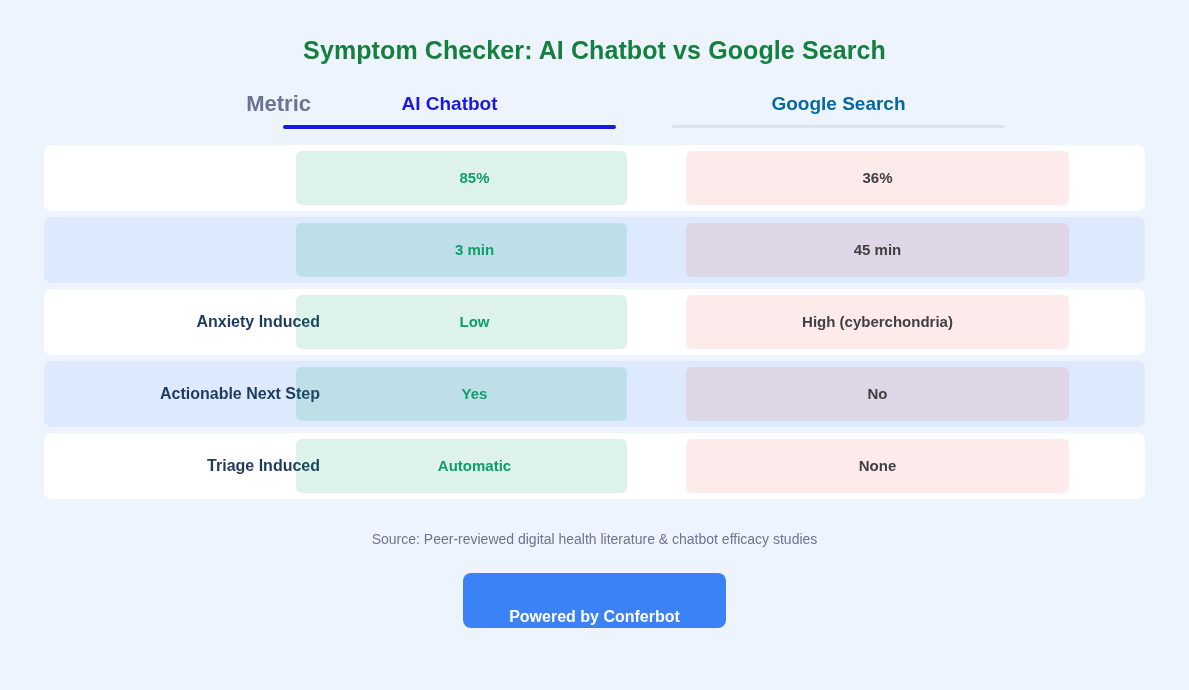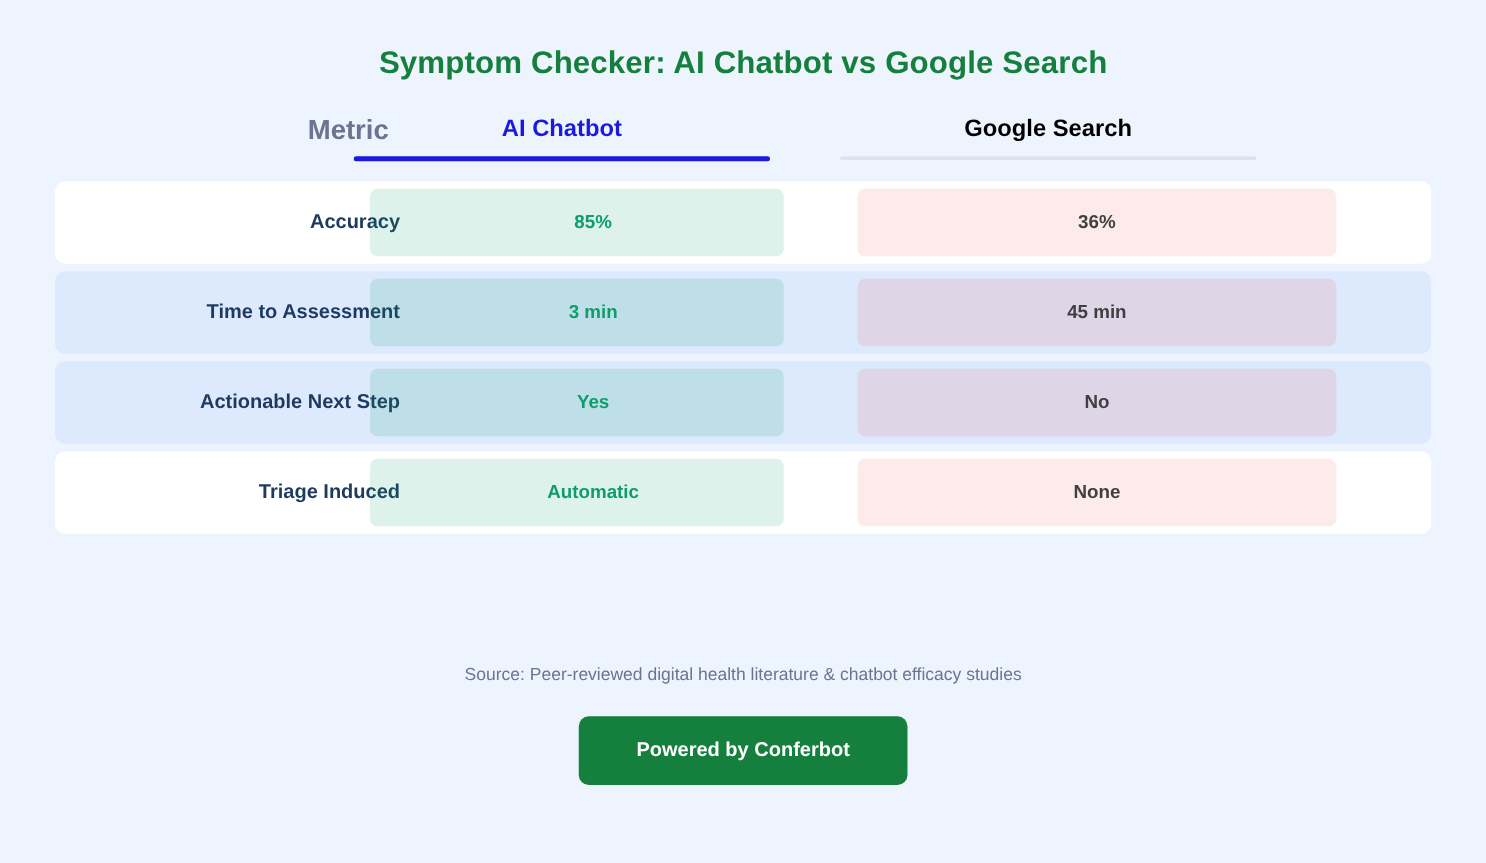--- a/index.html
+++ b/index.html
@@ -75,21 +75,21 @@
   }
   .col-head-chatbot .ch-label { color: #1a19e0; }
   .col-head-chatbot .ch-rule {
     height: 4px;
     background: #1a19e0;
   }
   .col-head-google {
     left: 628px;
     width: 333px;
   }
-  .col-head-google .ch-label { color: #000000; }
+  .col-head-google .ch-label { color: #0369a1; }
   .col-head-google .ch-rule {
     height: 3px;
     background: #dde3ec;
   }
 
   
   .table {
     position: absolute;
     left: 44px;
     top: 145px;
@@ -159,25 +159,25 @@
   }
   .cta-wrap {
     position: absolute;
     left: 0;
     top: 573px;
     width: 1189px;
     text-align: center;
   }
   .cta {
     display: inline-block;
-    background: #15803d;
+    background: #3b82f6;
     color: #ffffff;
     font-size: 16px;
     font-weight: bold;
-    padding: 0 46px;
+    padding: 16px 46px;
     height: 55px;
     line-height: 55px;
     border-radius: 8px;
     border: none;
     font-family: "Liberation Sans", sans-serif;
     cursor: pointer;
   }
 </style>
 </head>
 <body>
@@ -196,31 +196,34 @@
 
     <div class="col-head col-head-google">
       <span class="ch-label">Google Search</span>
       <span class="ch-rule"></span>
     </div>
   </div>
 
   <div class="table">
 
     <div class="row">
-      <div class="row-label">Accuracy</div>
       <div class="cell cell-a good">85%</div>
       <div class="cell cell-b bad">36%</div>
     </div>
 
     <div class="row alt">
-      <div class="row-label">Time to Assessment</div>
       <div class="cell cell-a good">3 min</div>
       <div class="cell cell-b bad">45 min</div>
     </div>
 
+    <div class="row">
+      <div class="row-label">Anxiety Induced</div>
+      <div class="cell cell-a good">Low</div>
+      <div class="cell cell-b bad">High (cyberchondria)</div>
+    </div>
 
     <div class="row alt">
       <div class="row-label">Actionable Next Step</div>
       <div class="cell cell-a good">Yes</div>
       <div class="cell cell-b bad">No</div>
     </div>
 
     <div class="row">
       <div class="row-label">Triage Induced</div>
       <div class="cell cell-a good">Automatic</div>

